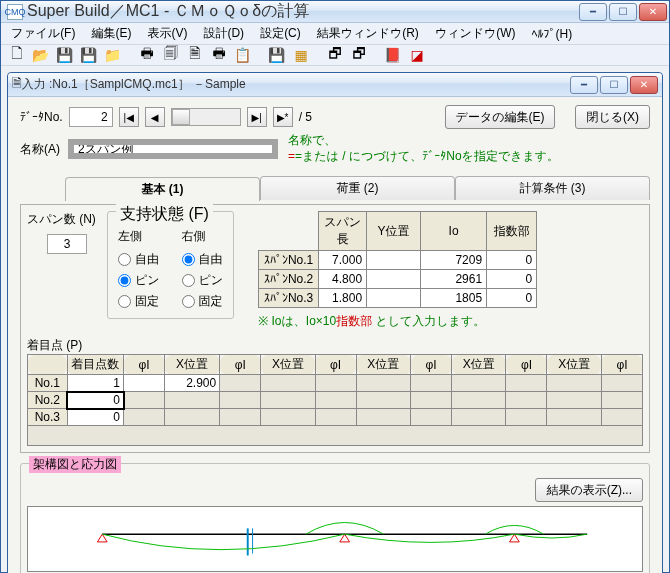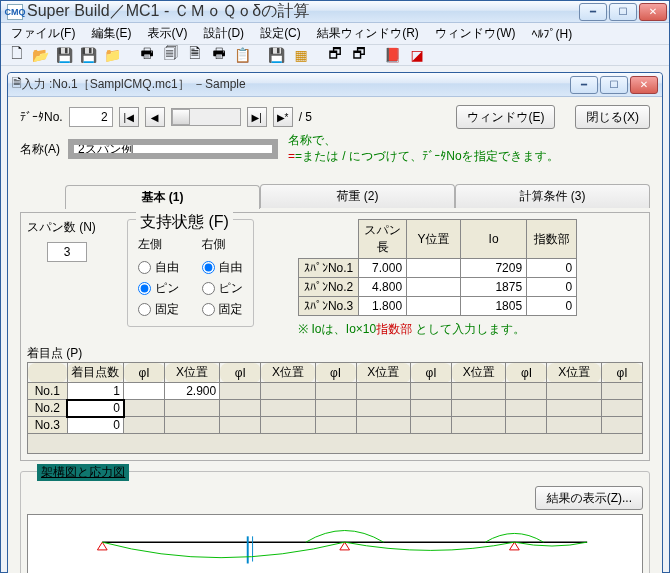--- a/index.html
+++ b/index.html
@@ -1,19 +1,19 @@
 <!DOCTYPE html>
 <html><head>
 <meta charset="utf-8">
 <style>
 * { box-sizing: border-box; margin: 0; padding: 0; font-family: "MS PGothic", "Meiryo", sans-serif; font-size: 12px; }
 body { background: #fff; width: 670px; height: 573px; overflow: hidden; }
 .outer-window { width: 670px; height: 573px; border: 1px solid #2e5f9e; background: #eef2f7; display: flex; flex-direction: column; }
 .titlebar { height: 28px; background: linear-gradient(to bottom, #f8fbff 0%, #dce8f7 45%, #c8dcf2 46%, #dae8f8 100%); display: flex; align-items: center; padding: 0 2px; border-bottom: 1px solid #b0c4de; }
-.titlebar .icon { width:16px; height:16px; margin:0 4px; display:inline-flex; align-items:center; justify-content:center; font-size:9px; font-weight:bold; color:#1a5fb4; background:#fff; border:1px solid #8ab; }
+.titlebar .icon { width:16px; height:16px; margin:0 4px; display:inline-flex; align-items:center; justify-content:center; font-size:9px; font-weight:normal; color:#1a5fb4; background:#fff; border:1px solid #8ab; }
 .titlebar .title { flex:1; color:#333; font-size:16px; }
 .winbtns { display:flex; gap:2px; }
 .winbtn { width:28px; height:18px; border:1px solid #6f8aae; border-radius:3px; background:linear-gradient(to bottom,#eef6ff,#cfe2f7); display:flex; align-items:center; justify-content:center; font-size:10px; color:#305080; }
 .winbtn.close { background:linear-gradient(to bottom,#f5a3a0,#d86055); color:#fff; border-color:#a04040; }
 .menubar { height:22px; background:#edf2fa; display:flex; align-items:center; padding:0 4px; gap:4px; border-bottom:1px solid #d0d8e2; }
 .menubar span { padding:2px 6px; }
 .toolbar { height:30px; background:#edf2fa; display:flex; align-items:center; padding:0 6px; gap:4px; border-bottom:1px solid #d0d8e2; }
 .tbtn { width:20px; height:20px; display:flex; align-items:center; justify-content:center; font-size:14px; }
 .sep { width:6px; }
 .client { flex:1; padding:6px; display:flex; flex-direction:column; }
@@ -24,44 +24,44 @@
 .row1 { display:flex; align-items:center; gap:6px; }
 .numfield { width:44px; height:20px; border:1px solid #a0a0a0; background:#fff; text-align:right; padding:2px 4px; }
 .navbtn { width:20px; height:20px; border:1px solid #999; background:linear-gradient(#fdfdfd,#e5e5e5); display:flex; align-items:center; justify-content:center; font-size:10px; }
 .scrollbar { width:70px; height:18px; border:1px solid #a0a0a0; background:#eee; position:relative; }
 .scrollbar .thumb { position:absolute; left:0; top:0; width:18px; height:16px; background:linear-gradient(#fdfdfd,#d8d8d8); border:1px solid #aaa; }
 .btn { height:24px; border:1px solid #8a8a8a; background:linear-gradient(#fdfdfd,#e6e6e6); border-radius:3px; padding:0 10px; display:flex; align-items:center; }
 .hint { color:#008000; font-size:11px; line-height:1.3; }
 .hint .red { color:#cc0000; }
 .row2 { display:flex; align-items:flex-start; gap:10px; }
 .namefield { width:210px; height:20px; border:6px solid #a3a3a3; background:#fff; padding:2px 4px; }
-.tabs { display:flex; margin-top:16px;padding-left:45px; }
+.tabs { display:flex; margin-top:8px;padding-left:45px; }
 .tab { flex:1; height:24px; border:1px solid #b0b0b0; border-bottom:none; background:linear-gradient(#f8f8f8,#e8e8e8); display:flex; align-items:center; justify-content:center; border-radius:4px 4px 0 0; position:relative; }
 .tab.active { background:#f4f4f0; z-index:2; top:1px; font-weight:bold;}
 .tabpanel { border:1px solid #b0b0b0; padding:6px; background:#f4f4f0; }
-.panelrow { display:flex; gap:24px; align-items:flex-start; }
+.panelrow { display:flex; gap:4px; align-items:flex-start; }
 .group { border:1px solid #c0c0c0; border-radius:3px; padding:16px 10px 8px 10px; position:relative; background:#f4f4f0; }
 .group .legend { position:absolute; top:-8px; left:8px; background:#f4f4f0; padding:0 4px; font-size:16px; }
 .radio-col { display:flex; flex-direction:column; gap:4px; }
 .radio-col label { display:flex; align-items:center; gap:4px; font-size:12px;}
 input[type=radio]{ width:13px; height:13px; }
 table.span { border-collapse:collapse; font-size:11px; }
 table.span th, table.span td { border:1px solid #888; padding:2px 4px; background:#fff; text-align:right; height:16px;}
 table.span th { background:#ece9d8; text-align:center; font-weight:normal;}
 table.span td.rh { background:#ece9d8; text-align:center; }
 .note { color:#008000; }
 .note .red{ color:#cc0000; }
 table.chaku { border-collapse:collapse; font-size:11px; width:100%; }
 table.chaku th, table.chaku td { border:1px solid #888; padding:1px 3px; background:#fff; text-align:right; height:15px; font-weight:normal;}
 table.chaku th { background:#ece9d8; text-align:center;border-radius:8px;}
 table.chaku td.rh { background:#ece9d8; text-align:center;}
 table.chaku td.sel { background:#fff; outline:2px solid #000; outline-offset:-1px;}
 .fill { background:#e8e6da !important; }
 .diagram-group { border:1px solid #c0c0c0; border-radius:3px; padding:14px 6px 6px 6px; position:relative; background:#f4f4f0; margin-top:6px;}
-.diagram-group .legend { position:absolute; top:-8px; left:16px; background:#0f766e; padding:0 4px;text-decoration:underline; }
+.diagram-group .legend { position:absolute; top:-8px; left:8px; background:#f9a8d4; padding:0 4px; }
 .diagram { height:66px; border:1px solid #888; background:#fff; position:relative; overflow:hidden;}
 </style>
 </head>
 <body>
 
 <div class="outer-window">
   <div class="titlebar">
     <span class="icon">CMQ</span>
     <span class="title">Super Build／MC1 - ＣＭｏＱｏδの計算</span>
     <div class="winbtns">
@@ -124,21 +124,21 @@
           <input class="numfield" value="2" style="">
           <div class="navbtn">|◀</div>
           <div class="navbtn">◀</div>
           <div class="scrollbar">
               <div class="thumb"></div>
             </div>
           <div class="navbtn">▶|</div>
           <div class="navbtn">▶*</div>
           <span>/ 5</span>
           <div style="flex:1"></div>
-          <div class="btn">ウィンドウ(E)</div>
+          <div class="btn">データの編集(E)</div>
           <div style="width:8px"></div>
           <div class="btn">閉じる(X)</div>
         </div>
 
         <div class="row2">
           <div style="display:flex; align-items:center; gap:8px; padding-top:6px;">
             <span>名称(A)</span>
             <input class="namefield" value="2スパン例" style="">
           </div>
           <div class="hint">
@@ -208,21 +208,21 @@
                       <td class="rh">ｽﾊﾟﾝNo.1</td>
                       <td>7.000</td>
                       <td></td>
                       <td>7209</td>
                       <td>0</td>
                     </tr>
                 <tr>
                       <td class="rh">ｽﾊﾟﾝNo.2</td>
                       <td>4.800</td>
                       <td></td>
-                      <td>1875</td>
+                      <td>2961</td>
                       <td>0</td>
                     </tr>
                 <tr>
                       <td class="rh">ｽﾊﾟﾝNo.3</td>
                       <td>1.800</td>
                       <td></td>
                       <td>1805</td>
                       <td>0</td>
                     </tr>
               </tbody>

